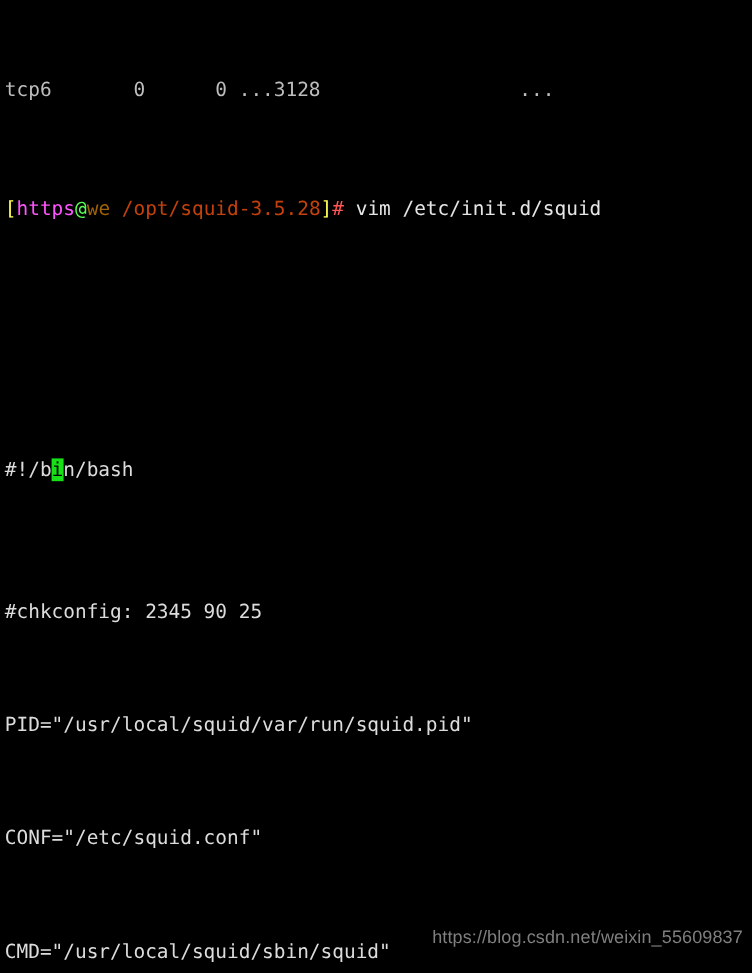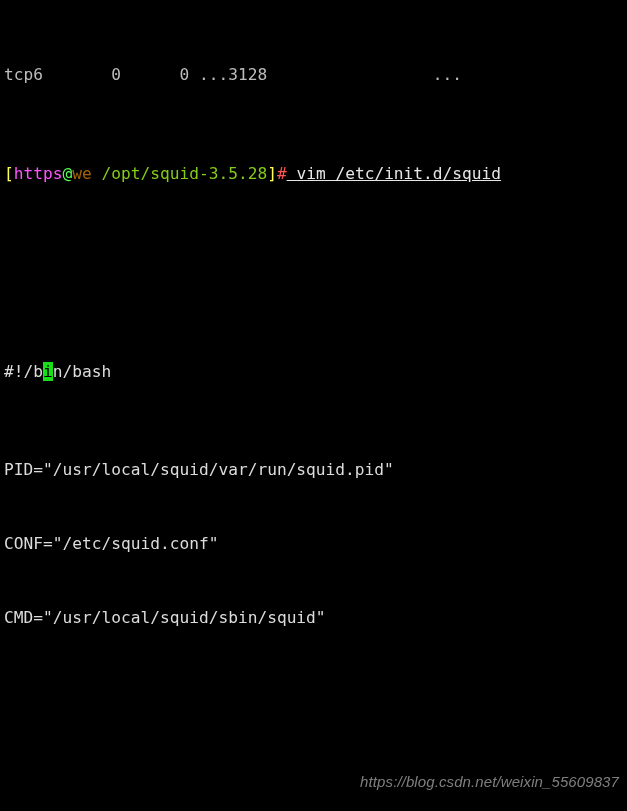--- a/index.html
+++ b/index.html
@@ -34,57 +34,57 @@
   .line {
     height: 24.7px;
     white-space: pre;
     letter-spacing: 0px;
   }
   
   .c-bracket { color: #ffff55; }
   .c-user    { color: #ff55ff; }
   .c-at      { color: #55ff55; }
   .c-host    { color: #a16207; }
-  .c-path    { color: #84cc16; }
+  .c-path    { color: #c2410c; }
   .c-hash    { color: #ff5555; }
-  .c-cmd     { color: #e6e6e6; text-decoration: underline; }
-  .c-text    { color: #dcdcdc; }
+  .c-cmd     { color: #e6e6e6; }
+  .c-text    { color: #dcdcdc; margin-top: 20px; }
   .c-dim     { color: #bdbdbd; }
 
   .cursor {
     background: #18e018;
     color: #000000;
   }
 
   .watermark {
     position: absolute;
     right: 8px;
     bottom: 16px;
     color: #8a8a8a;
     font-family: "Liberation Sans", sans-serif;
     font-size: 15px;
     letter-spacing: 0.1px;
     opacity: 0.92;
-    font-style: italic;
   }
 </style>
 </head>
 <body>
 
 <div id="terminal">
   <div class="screen">
 
     <div class="line c-dim">tcp6       0      0 ...3128                 ...</div>
 
     <div class="line"><span class="c-bracket">[</span><span class="c-user">https</span><span class="c-at">@</span><span class="c-host">we</span><span class="c-path"> </span><span class="c-path">/opt/squid-3.5.28</span><span class="c-bracket">]</span><span class="c-hash">#</span><span class="c-cmd"> vim /etc/init.d/squid</span></div>
 
     <div class="line"> </div>
 
     <div class="line c-text"><span>#!/b</span><span class="cursor">i</span><span>n/bash</span></div>
 
+    <div class="line c-text">#chkconfig: 2345 90 25</div>
     <div class="line c-text">PID="/usr/local/squid/var/run/squid.pid"</div>
     <div class="line c-text">CONF="/etc/squid.conf"</div>
     <div class="line c-text">CMD="/usr/local/squid/sbin/squid"</div>
     <div class="line c-text"></div>
     
     
     
     
     
     

